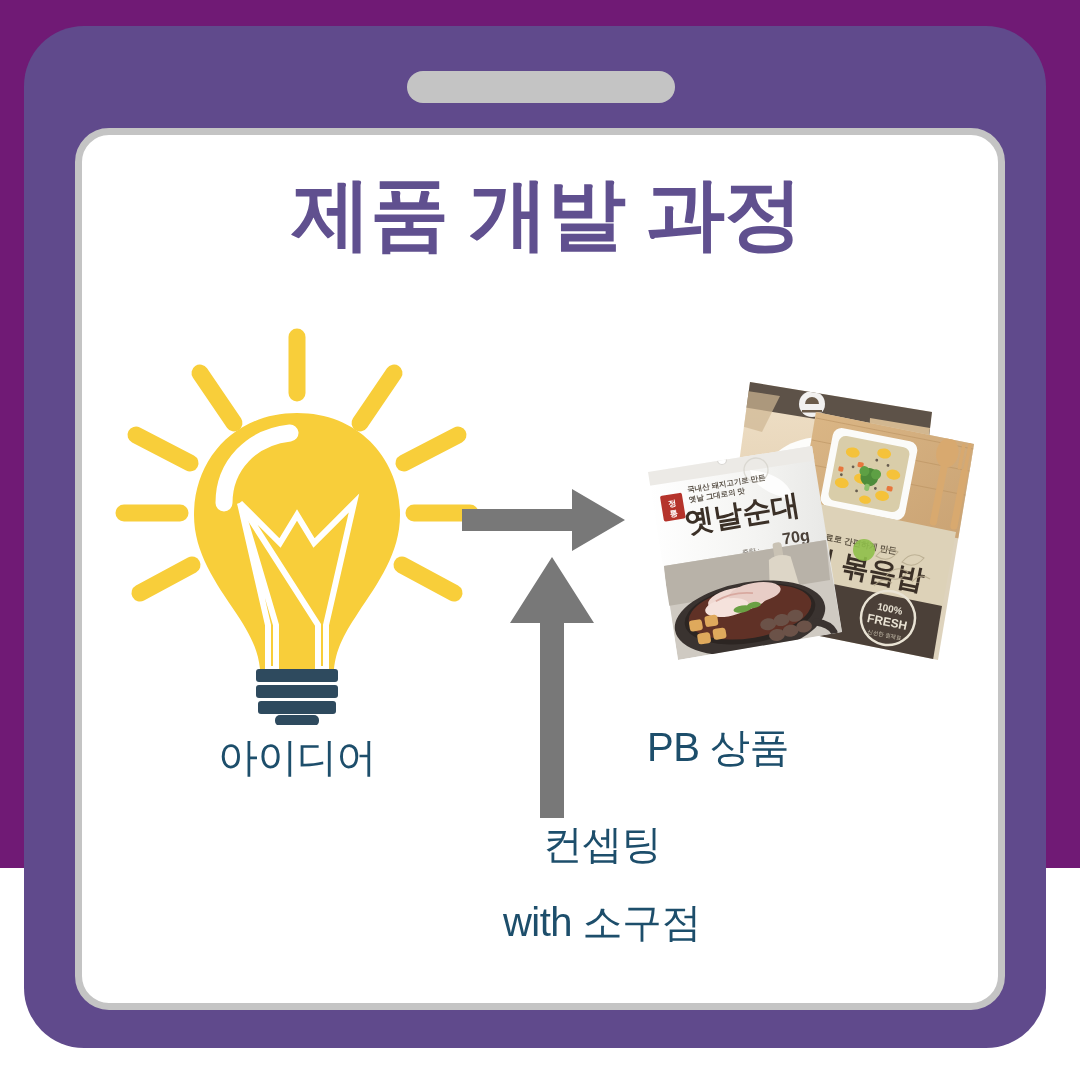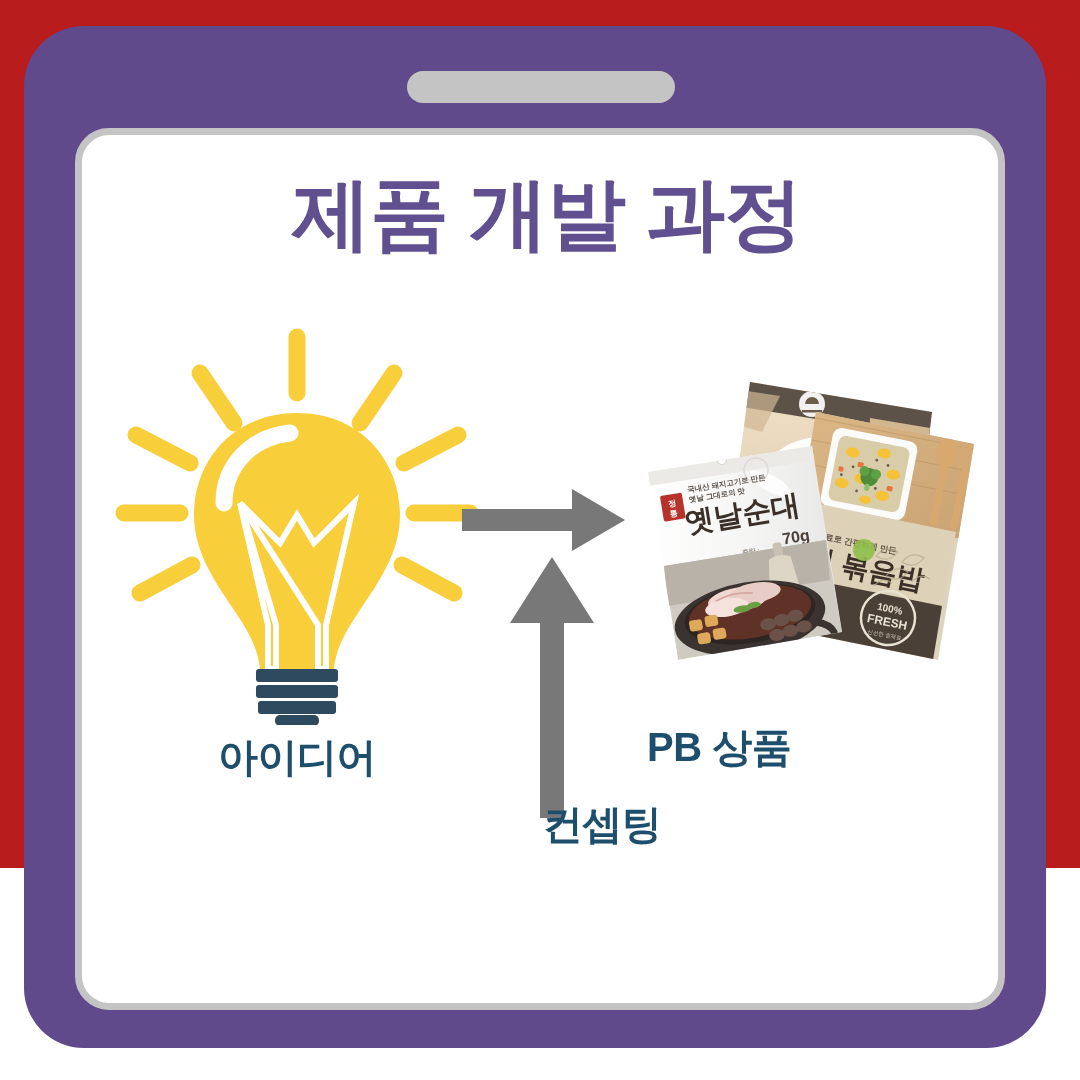--- a/index.html
+++ b/index.html
@@ -13,21 +13,21 @@
     height: 1080px;
     font-family: "Liberation Sans", "DejaVu Sans", sans-serif;
     overflow: hidden;
   }
 
   
   #slide {
     position: relative;
     width: 1080px;
     height: 868px;
-    background: #b91c1c;
+    background: #701a75;
   }
   #clipboard-frame {
     position: absolute;
     left: 24px;
     top: 26px;
     width: 1022px;
     height: 1022px;
     background: #604a8c;
     border-radius: 60px;
   }
@@ -103,21 +103,21 @@
     top: 225px;
     width: 350px;
     height: 345px;
   }
 
   
   .caption {
     position: absolute;
     color: #1d4e6b;
     font-size: 40px;
-    font-weight: 700;
+    font-weight: 400;
     white-space: nowrap;
     letter-spacing: -0.5px;
   }
   #caption-idea {
     left: 0;
     top: 595px;
     width: 430px;
     text-align: center;
   }
   #caption-pb {
@@ -128,20 +128,21 @@
   }
   #caption-concept {
     left: 345px;
     top: 660px;
     width: 350px;
     text-align: center;
     line-height: 1.45;
   }
   #caption-concept .line {
     display: block;
+    margin-top: 20px;
   }
   .pkg-label-ko {
     font-family: "Liberation Sans", "DejaVu Sans", sans-serif;
     font-weight: 700;
     color: #3b3027;
   }
 </style>
 </head>
 <body>
 
@@ -451,16 +452,17 @@
         </g>
       </svg>
     </div>
 
     <div class="caption" id="caption-idea">아이디어</div>
 
     <div class="caption" id="caption-pb">PB 상품</div>
 
     <div class="caption" id="caption-concept">
       <span class="line">컨셉팅</span>
+      <span class="line">with  소구점</span>
     </div>
 
   </div>
 </div>
 
 </body></html>

